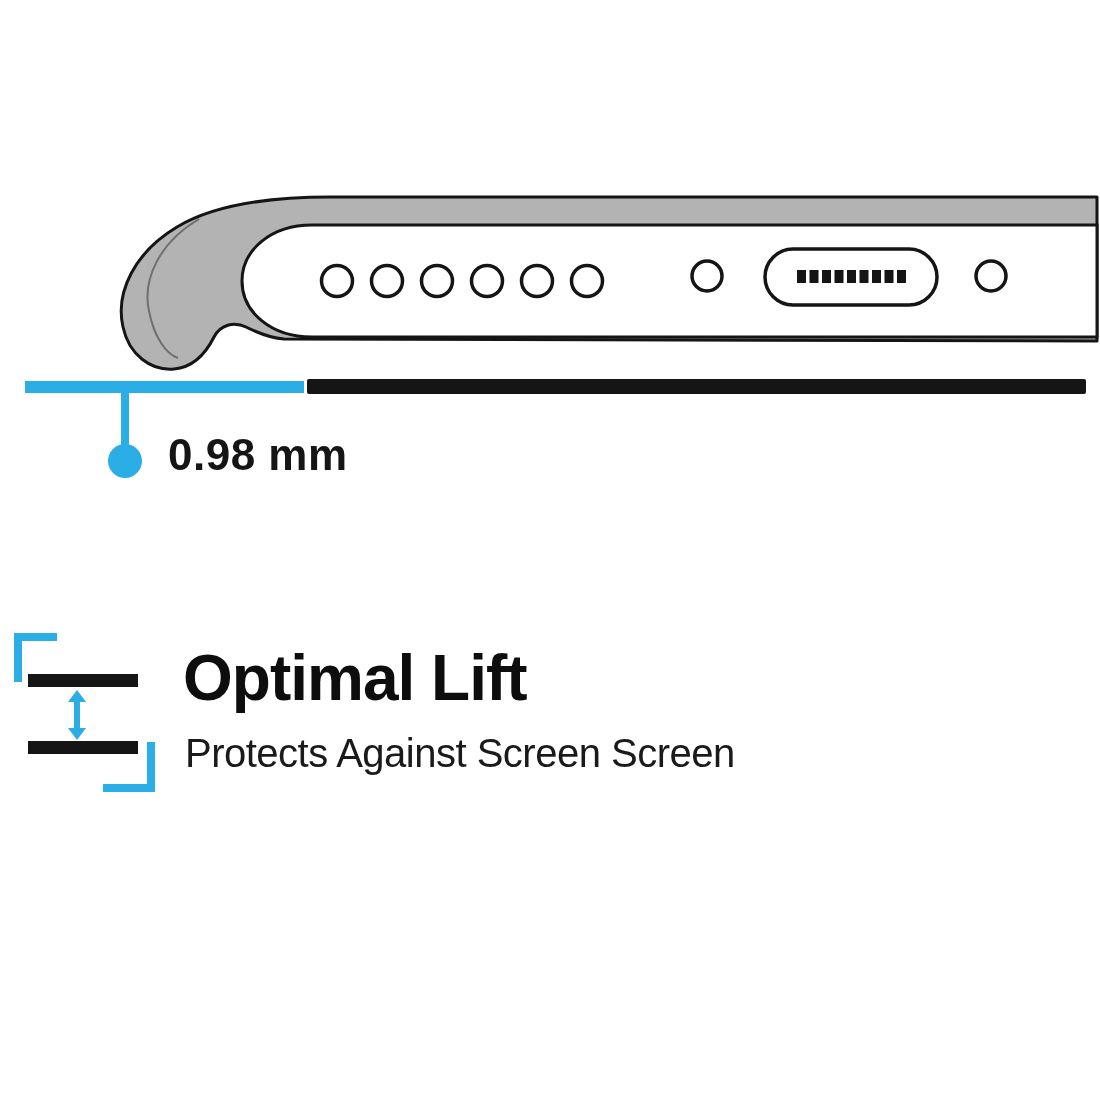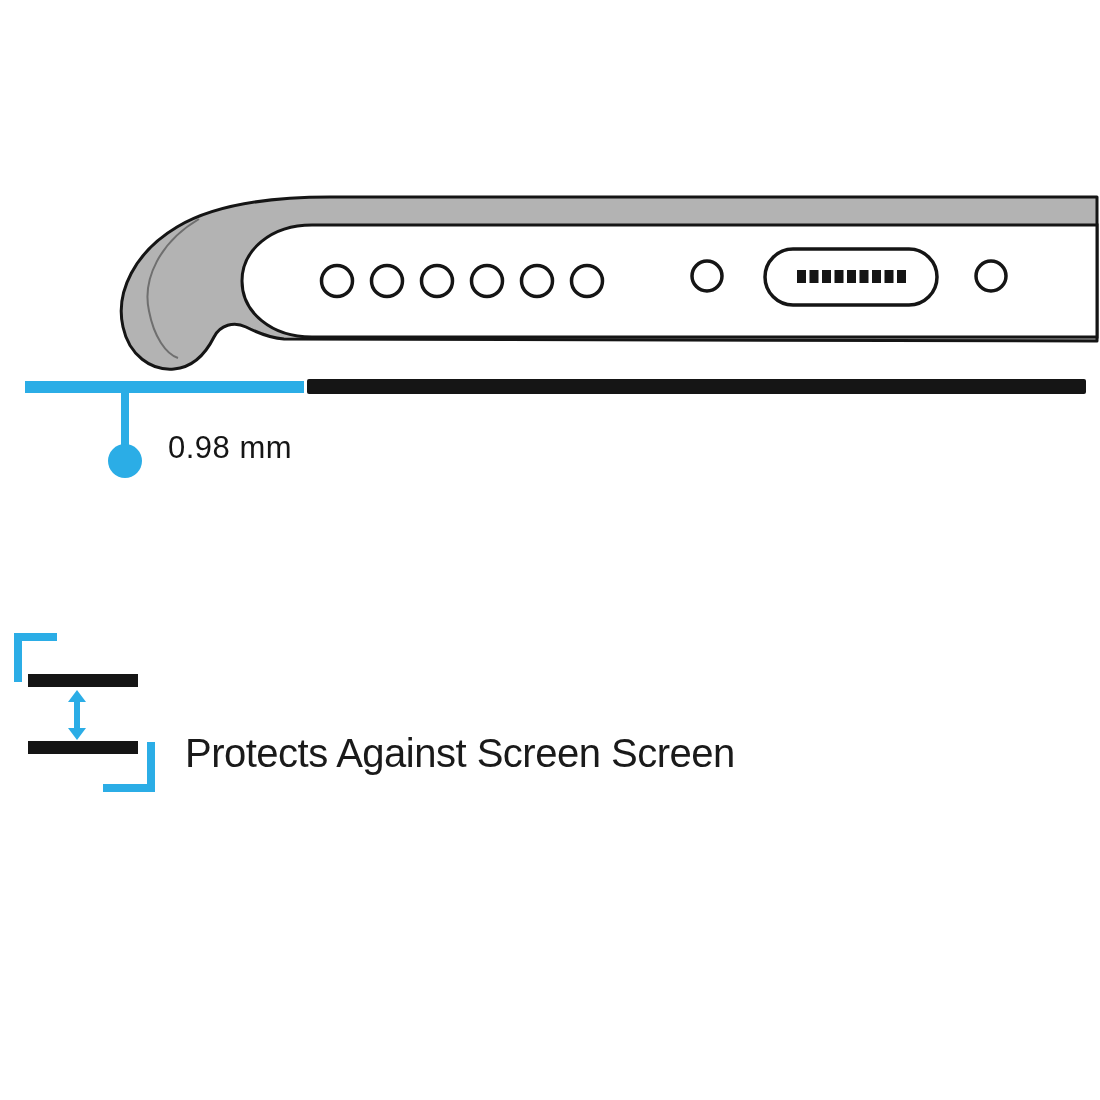--- a/index.html
+++ b/index.html
@@ -35,22 +35,22 @@
   .port      { fill: var(--color-white); stroke: var(--color-ink); stroke-width: 3.5; }
   .dash      { fill: var(--color-ink); }
   .accent-fill { fill: var(--color-accent); }
   .ink-fill    { fill: var(--color-ink); }
   .accent-stroke { fill: none; stroke: var(--color-accent); stroke-width: 8; }
 
   .measure-label {
     position: absolute;
     left: 168px;
     top: 430px;
-    font-size: 31px;
-    font-weight: 400;
+    font-size: 44px;
+    font-weight: 700;
     color: var(--color-ink);
     letter-spacing: 0.5px;
     white-space: nowrap;
   }
   .feature-title {
     position: absolute;
     left: 183px;
     top: 646px;
     font-size: 64px;
     line-height: 1;
@@ -137,15 +137,16 @@
     <rect class="ink-fill" x="28" y="54" width="110" height="13"></rect>
     <rect class="ink-fill" x="28" y="121" width="110" height="13"></rect>
 
     <g>
       <rect class="accent-fill" x="74" y="80" width="6" height="30"></rect>
       <polygon class="accent-fill" points="77,70 68,82 86,82"></polygon>
       <polygon class="accent-fill" points="77,120 68,108 86,108"></polygon>
     </g>
   </svg>
 
+  <div class="feature-title">Optimal Lift</div>
   <div class="feature-subtitle">Protects Against Screen Screen</div>
 
 </div>
 
 </body></html>

